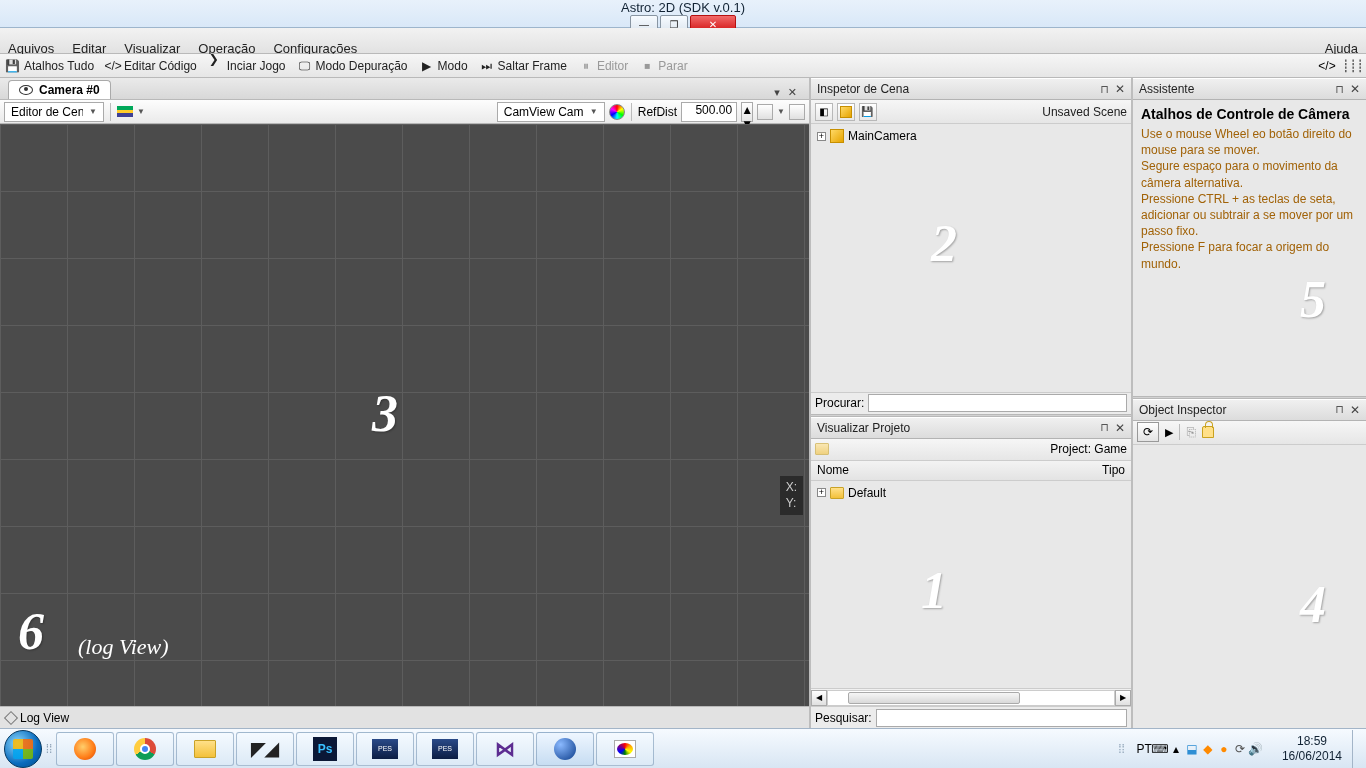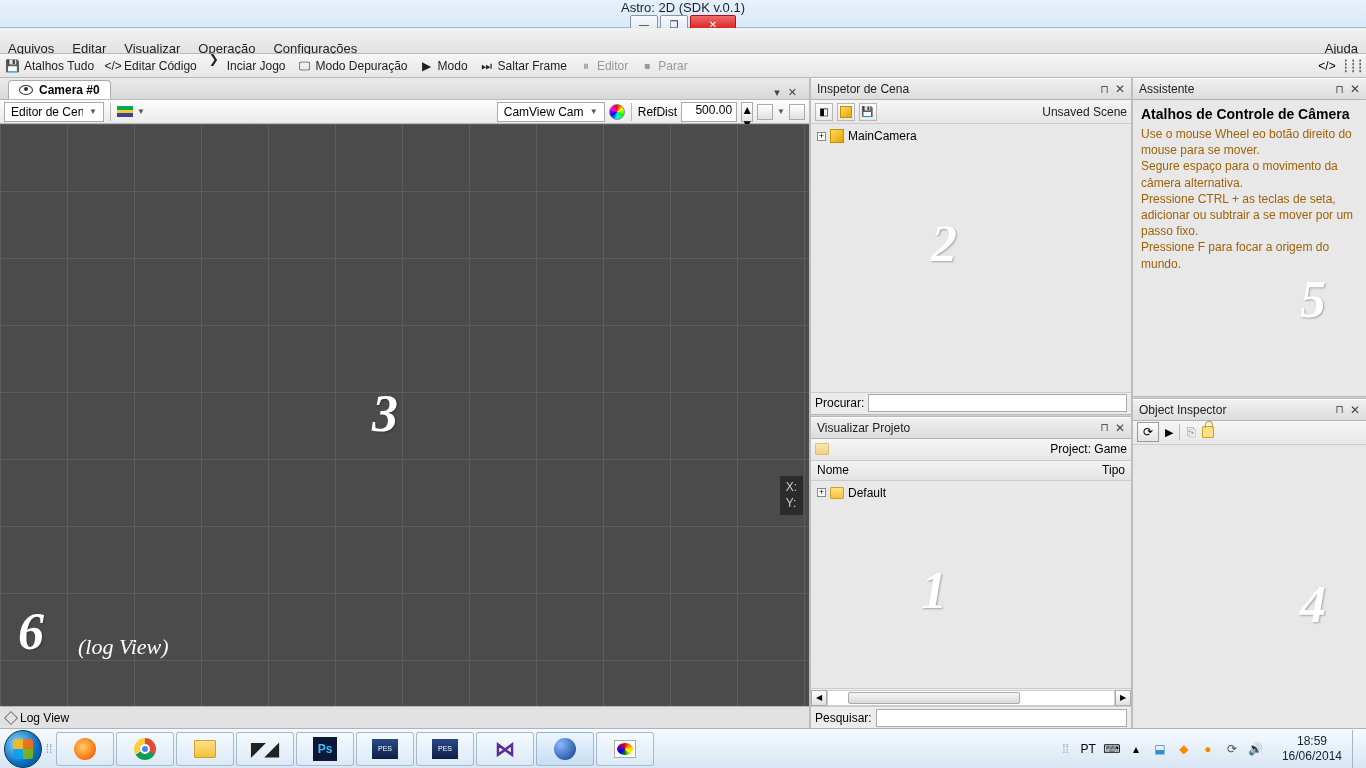--- a/index.html
+++ b/index.html
@@ -102,21 +102,21 @@
 .lock-icon { width:12px; height:12px; border:1px solid #caa21f; background:#ffe089; border-radius:2px 2px 0 0; position:relative; }
 .lock-icon::before { content:''; position:absolute; top:-6px; left:2px; width:6px; height:6px; border:1px solid #caa21f; border-bottom:none; border-radius:4px 4px 0 0; }
 
 
 .taskbar { height:40px; background:linear-gradient(#f6faff,#d8e6f3); border-top:1px solid #a3b5c8; display:flex; align-items:center; padding:0 4px; gap:2px; }
 .start-orb { width:38px; height:38px; border-radius:50%; background:radial-gradient(circle at 35% 35%,#8ddaff,#0a6bbd 60%,#044a85); border:1px solid #033862; position:relative; }
 .start-orb::after { content:''; position:absolute; inset:8px; background: conic-gradient(from 0deg, #ff6a00 0 25%, #7fba00 25% 50%, #00a4ef 50% 75%, #ffb900 75%); border-radius:2px; opacity:.85; }
 .task-sep { width:10px; height:30px; display:flex; align-items:center; justify-content:center; color:#8ea2b6; }
 .task-app { width:58px; height:34px; border:1px solid rgba(120,150,180,.6); border-radius:3px; background:linear-gradient(#f4faff,#dceaf6); display:flex; align-items:center; justify-content:center; }
 .task-spacer { flex:1; }
-.tray { display:flex; align-items:center; gap:8px; padding:0 8px; }
+.tray { display:flex; align-items:center; padding:0 8px; }
 .tray-icon { width:16px; height:16px; display:flex; align-items:center; justify-content:center; font-size:12px; }
 .clock { text-align:center; font-size:12px; color:#123; line-height:1.2; padding:0 8px; }
 
 .split-h { height:3px; background:#d2d2d2; border-top:1px solid #b8b8b8; border-bottom:1px solid #b8b8b8; cursor:row-resize; }
 </style>
 </head>
 <body>
 
 <div class="titlebar">
   <div class="app-icon"></div>

